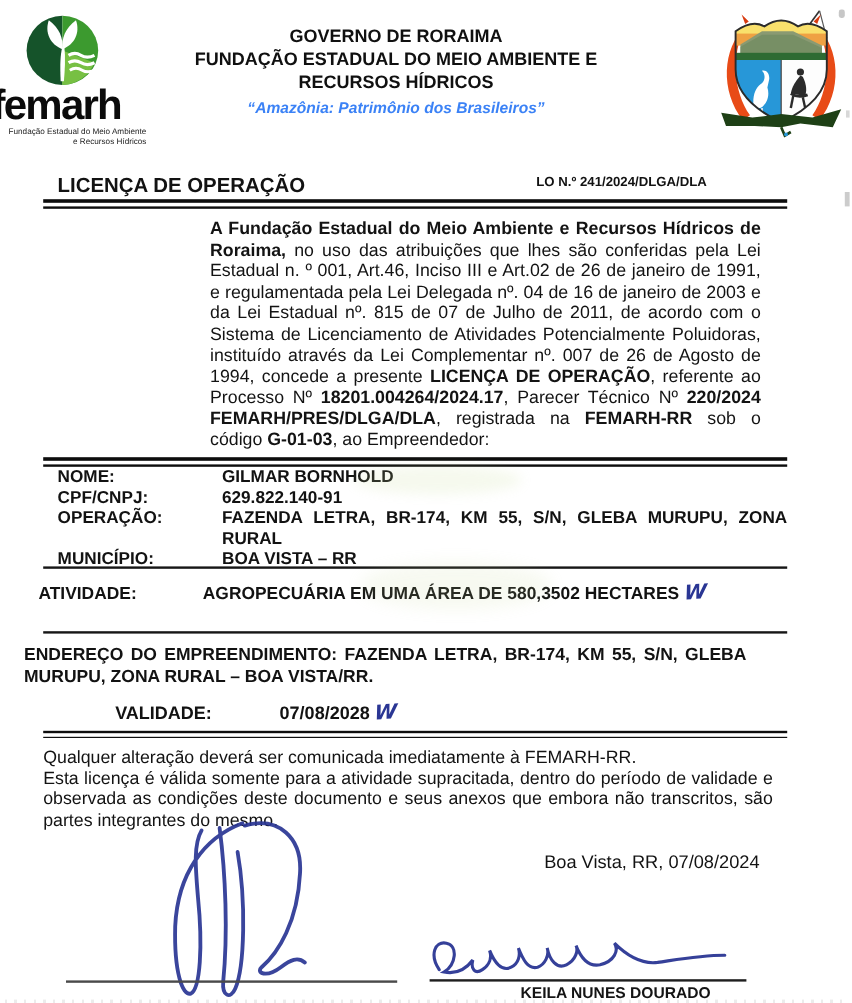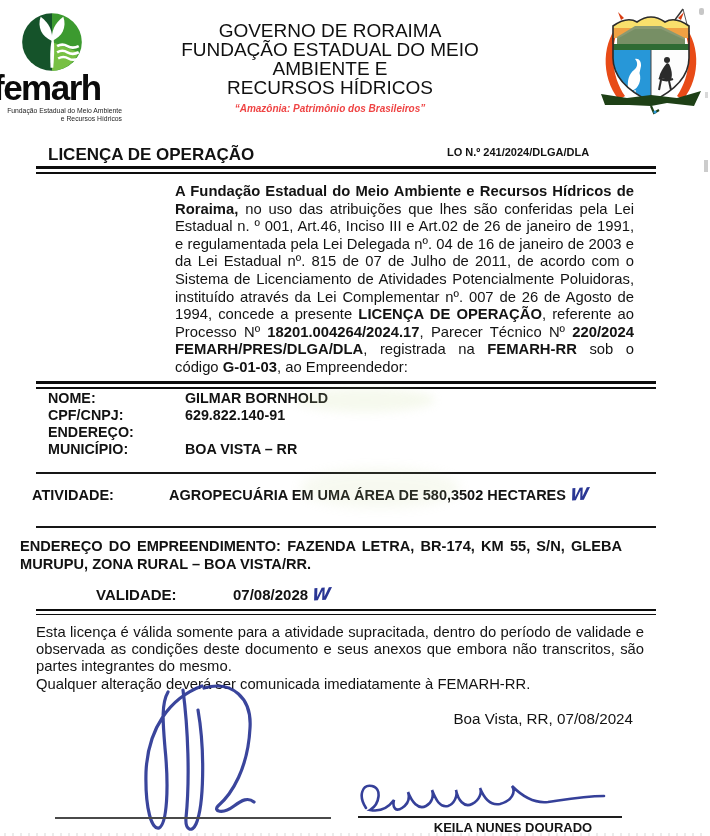--- a/index.html
+++ b/index.html
@@ -7,23 +7,23 @@
     position:relative;width:710px;height:836px;background:#ffffff;
     font-family:"Liberation Sans",sans-serif;color:#121212;overflow:hidden;
   }
   
   .logo-circle{position:absolute;left:16px;top:11px;width:72px;height:62px;}
   .logo-wordmark{position:absolute;left:-7px;top:68px;width:132px;font-size:35px;
     font-weight:bold;letter-spacing:-1.5px;color:#0b0b0b;}
   .logo-subtitle{position:absolute;left:-14px;top:107px;width:136px;font-size:6.8px;
     line-height:7.6px;text-align:right;color:#232323;}
   .org-block{position:absolute;left:140px;top:21px;width:380px;text-align:center;}
-  .org-line{font-size:19px;font-weight:normal;line-height:19px;color:#101010;}
-  .motto{font-size:10px;font-weight:bold;font-style:italic;line-height:20px;
-    color:#ef4444;margin-top:2px;}
+  .org-line{font-size:15px;font-weight:bold;line-height:19px;color:#101010;}
+  .motto{font-size:13px;font-weight:bold;font-style:italic;line-height:20px;
+    color:#3b82f6;margin-top:2px;}
   .crest{position:absolute;left:597px;top:5px;width:108px;height:114px;}
   
   .license-title{position:absolute;left:48px;top:145px;font-size:17px;font-weight:bold;}
   .license-number{position:absolute;left:380px;top:146px;width:276px;text-align:center;
     font-size:11px;font-weight:bold;}
   .hr{position:absolute;left:36px;width:620px;}
   .rule-title{top:166px;height:3px;border-top:3px solid #0d0d0d;border-bottom:2px solid #0d0d0d;}
   .rule-fields-top{top:381px;height:3px;border-top:3px solid #0d0d0d;border-bottom:2px solid #0d0d0d;}
   .rule-fields-bottom{top:472px;border-top:2px solid #161616;}
   .rule-activity{top:526px;border-top:2px solid #161616;}
@@ -147,21 +147,22 @@
   <div class="fields">
     <div class="frow">
       <div class="flabel">NOME:</div>
       <div class="fvalue">GILMAR BORNHOLD</div>
     </div>
     <div class="frow">
       <div class="flabel">CPF/CNPJ:</div>
       <div class="fvalue">629.822.140-91</div>
     </div>
     <div class="frow">
-      <div class="flabel">ENDEREÇO:</div>
+      <div class="flabel">OPERAÇÃO:</div>
+      <div class="fvalue">FAZENDA LETRA, BR-174, KM 55, S/N, GLEBA MURUPU, ZONA RURAL</div>
     </div>
     <div class="frow">
       <div class="flabel">MUNICÍPIO:</div>
       <div class="fvalue">BOA VISTA – RR</div>
     </div>
   </div>
 
   <div class="hr rule-fields-bottom"></div>
 
   <div class="activity-row">
@@ -174,22 +175,22 @@
   <div class="site-address">ENDEREÇO DO EMPREENDIMENTO: FAZENDA LETRA, BR-174, KM 55, S/N, GLEBA MURUPU, ZONA RURAL – BOA VISTA/RR.</div>
 
   <div class="validity-row">
     <div class="flabel">VALIDADE:</div>
     <div><span>07/08/2028</span><span class="hand-mark">W</span></div>
   </div>
 
   <div class="hr rule-validity"></div>
 
   <div class="terms">
+    <p>Qualquer alteração deverá ser comunicada imediatamente à FEMARH-RR.</p>
     <p>Esta licença é válida somente para a atividade supracitada, dentro do período de validade e observada as condições deste documento e seus anexos que embora não transcritos, são partes integrantes do mesmo.</p>
-    <p>Qualquer alteração deverá ser comunicada imediatamente à FEMARH-RR.</p>
   </div>
 
   <div class="issue-date">Boa Vista, RR, 07/08/2024</div>
 
   <svg class="sig-ink" style="left:128px;top:676px;width:150px;height:160px;" viewBox="0 0 150 160">
     <g fill="none" stroke="#2a3694" stroke-width="3.2" stroke-linecap="round" opacity="0.92">
       <path d="M74 10 C42 22 20 52 18 96 C17 134 24 154 31 152 C39 148 41 112 37 72 C35 48 33 28 40 16"></path>
       <path d="M55 14 C60 52 62 102 58 142 C57 154 64 157 68 148 C76 130 77 74 70 34"></path>
       <path d="M76 12 C104 4 124 22 122 52 C120 92 104 118 90 130 C85 135 94 139 106 130 C114 124 120 121 126 126"></path>
     </g>

